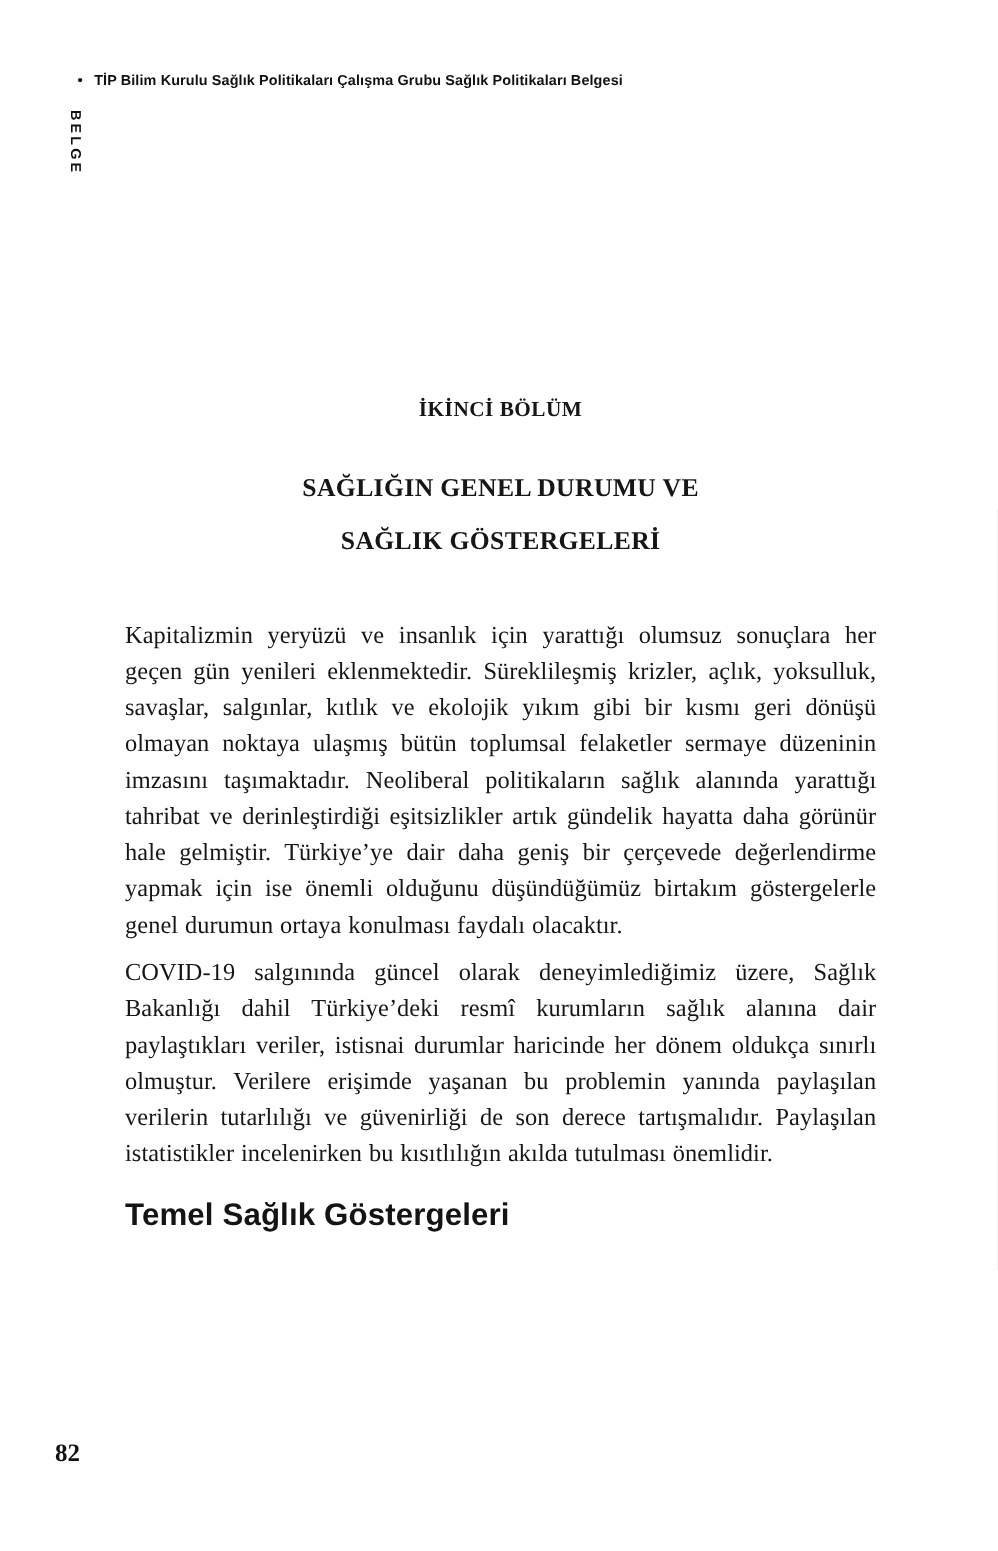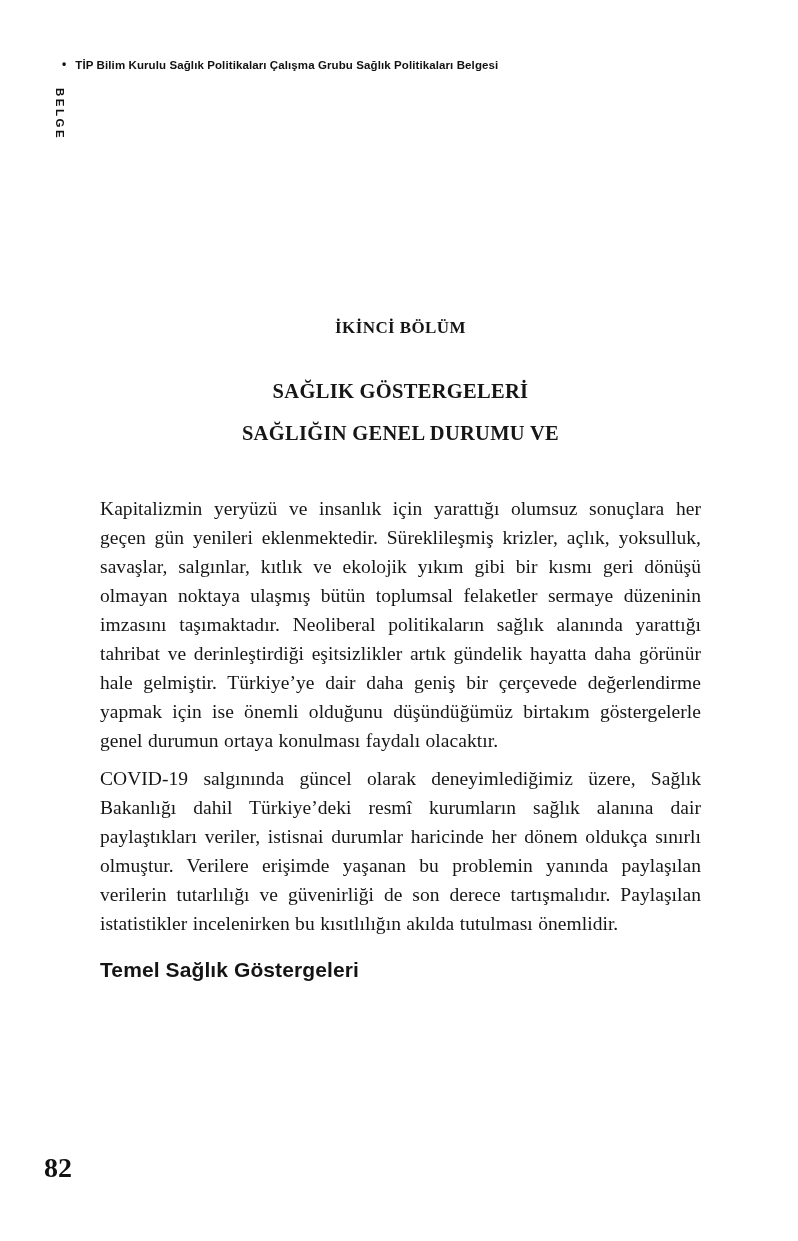--- a/index.html
+++ b/index.html
@@ -88,53 +88,53 @@
     letter-spacing: 0.05px;
     word-spacing: 0.5px;
   }
   .body-text p:last-child {
     margin-bottom: 0;
   }
 
   .section-heading {
     font-family: "Liberation Sans", sans-serif;
     font-weight: bold;
-    font-size: 21px;
+    font-size: 25px;
     letter-spacing: 0.1px;
     margin: 20px 0 10px 0;
     color: #141414;
   }
 
   .page-number {
     position: absolute;
     left: 44px;
     top: 1152px;
     font-family: "Liberation Serif", serif;
     font-weight: bold;
-    font-size: 28px;
+    font-size: 20px;
     color: #111;
   }
 </style>
 </head>
 <body>
 
 <div class="page">
 
   <div class="running-header">
     <span class="bullet">•</span>
     <span>TİP Bilim Kurulu Sağlık Politikaları Çalışma Grubu Sağlık Politikaları Belgesi</span>
   </div>
 
   <div class="spine-label">BELGE</div>
 
   <div class="content">
     <h2 class="chapter-kicker">İKİNCİ BÖLÜM</h2>
     <h1 class="chapter-title">
+      <span style="display:block">SAĞLIĞIN GENEL DURUMU VE</span>
       <span style="display:block">SAĞLIK GÖSTERGELERİ</span>
-      <span style="display:block">SAĞLIĞIN GENEL DURUMU VE</span>
     </h1>
 
     <div class="body-text">
       <p>Kapitalizmin yeryüzü ve insanlık için yarattığı olumsuz sonuçlara her geçen gün yenileri eklenmektedir. Süreklileşmiş krizler, açlık, yoksulluk, savaşlar, salgınlar, kıtlık ve ekolojik yıkım gibi bir kısmı geri dönüşü olmayan noktaya ulaşmış bütün toplumsal felaketler sermaye düzeninin imzasını taşımaktadır. Neoliberal politikaların sağlık alanında yarattığı tahribat ve derinleştirdiği eşitsizlikler artık gündelik hayatta daha görünür hale gelmiştir. Türkiye’ye dair daha geniş bir çerçevede değerlendirme yapmak için ise önemli olduğunu düşündüğümüz birtakım göstergelerle genel durumun ortaya konulması faydalı olacaktır.</p>
       <p>COVID-19 salgınında güncel olarak deneyimlediğimiz üzere, Sağlık Bakanlığı dahil Türkiye’deki resmî kurumların sağlık alanına dair paylaştıkları veriler, istisnai durumlar haricinde her dönem oldukça sınırlı olmuştur. Verilere erişimde yaşanan bu problemin yanında paylaşılan verilerin tutarlılığı ve güvenirliği de son derece tartışmalıdır. Paylaşılan istatistikler incelenirken bu kısıtlılığın akılda tutulması önemlidir.</p>
       <h3 class="section-heading">Temel Sağlık Göstergeleri</h3>
     </div>
   </div>
 
   <div class="page-number">82</div>

